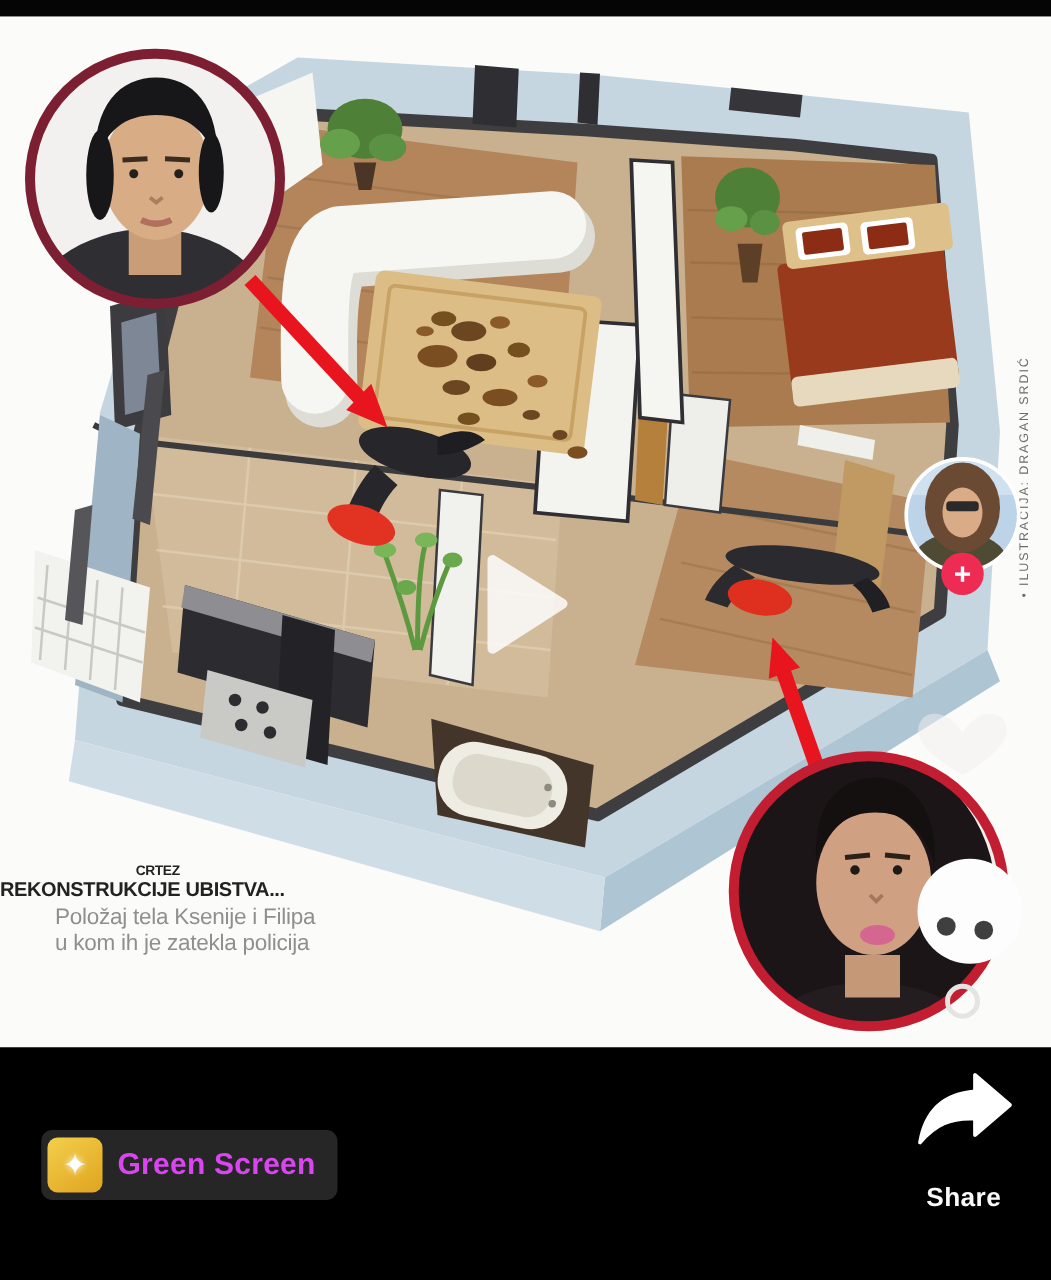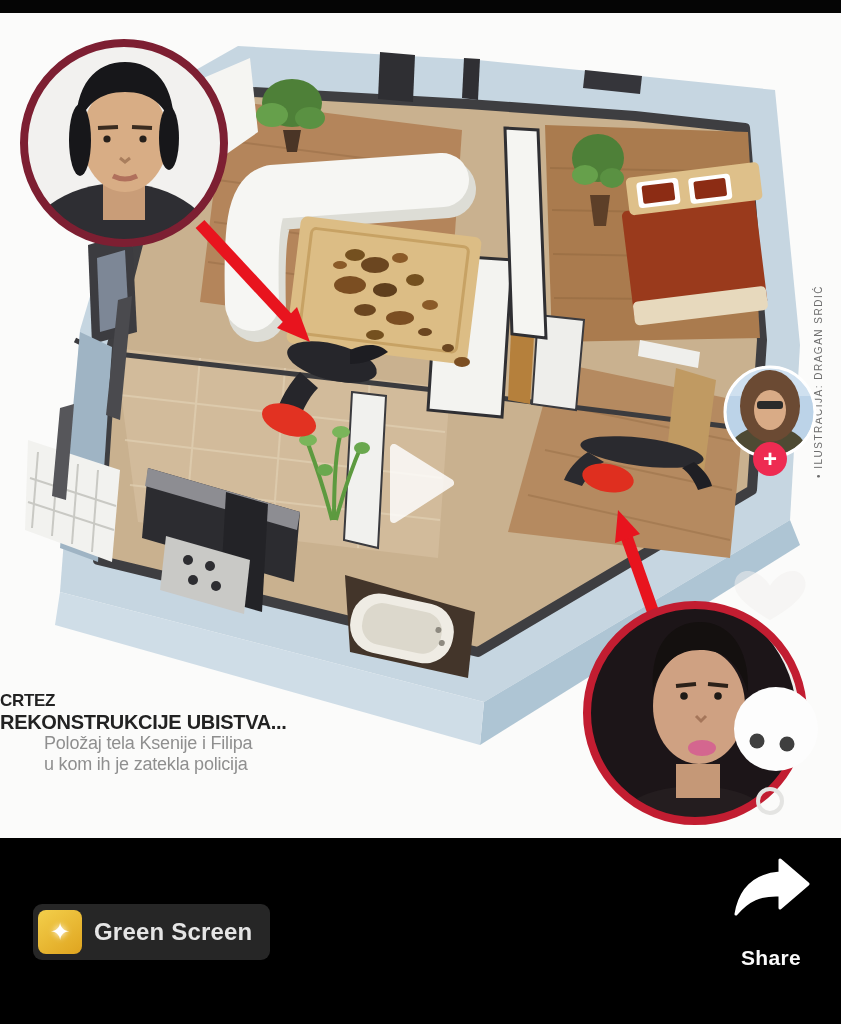--- a/index.html
+++ b/index.html
@@ -3,30 +3,30 @@
 <meta charset="utf-8">
 <style>
   html,body{margin:0;padding:0;background:#000;}
   #root{position:relative;width:841px;height:1024px;overflow:hidden;background:#000;
         font-family:"Liberation Sans",sans-serif;}
   #video-bg{position:absolute;left:0;top:13px;width:841px;height:825px;background:#fbfbfa;}
   #art{position:absolute;left:0;top:0;width:841px;height:1024px;}
   #top-bar{position:absolute;left:0;top:0;width:841px;height:13px;background:#050505;z-index:6;}
   #caption{position:absolute;left:0;top:692px;z-index:4;line-height:1.04;}
   #caption .h{font-weight:bold;color:#222;letter-spacing:-0.3px;}
-  #caption .h1{font-size:17px;}
-  #caption .h2{font-size:20px;margin-top:2px;}
+  #caption .h1{font-size:11px;text-align:center;}
+  #caption .h2{font-size:16px;margin-top:2px;}
   #caption .sub{color:#8f8f8f;font-size:18px;margin-top:2px;letter-spacing:-0.2px;margin-left:44px;}
   #bottom-bar{position:absolute;left:0;top:838px;width:841px;height:186px;background:#000;z-index:5;}
   #effect-chip{position:absolute;left:33px;top:66px;height:56px;background:#262626;border-radius:9px;
       display:flex;align-items:center;gap:12px;padding:0 18px 0 5px;}
   #effect-icon{width:44px;height:44px;border-radius:8px;
       background:linear-gradient(145deg,#f3cf4b,#dfa41f);display:flex;align-items:center;justify-content:center;}
   #effect-icon span{color:#fff;font-size:24px;text-shadow:0 0 6px #fff;}
-  #effect-label{color:#e5e5e5;font-size:24px;font-weight:600;letter-spacing:0.2px;}
+  #effect-label{color:#d946ef;font-size:24px;font-weight:600;letter-spacing:0.2px;}
   #share-btn{position:absolute;right:28px;top:20px;width:84px;text-align:center;}
   #share-label{color:#fafafa;font-size:21px;font-weight:bold;margin-top:20px;letter-spacing:0.3px;}
   #username{position:absolute;left:30px;top:143px;color:#fdfdfd;font-size:27px;font-weight:500;letter-spacing:0.3px;}
 </style>
 </head>
 <body>
 
 <div id="root">
   <div id="video-bg"></div>
 

